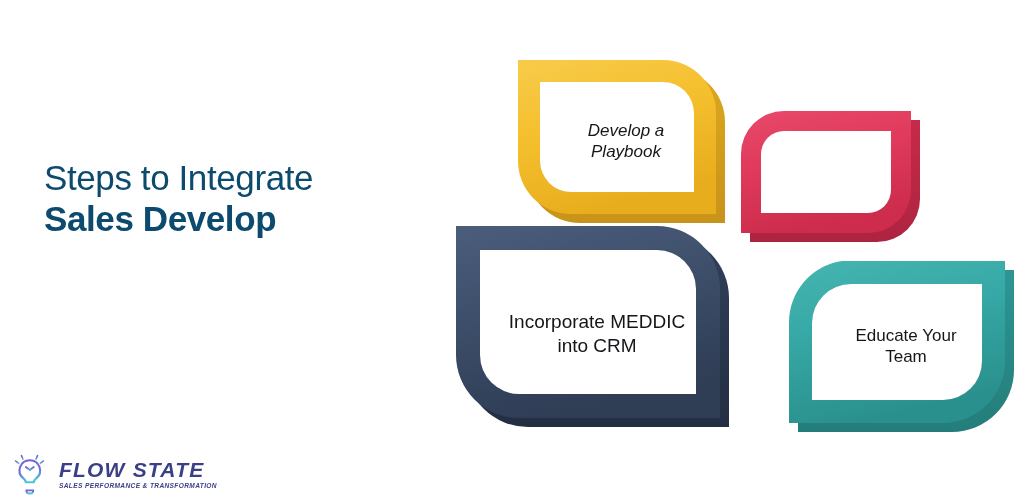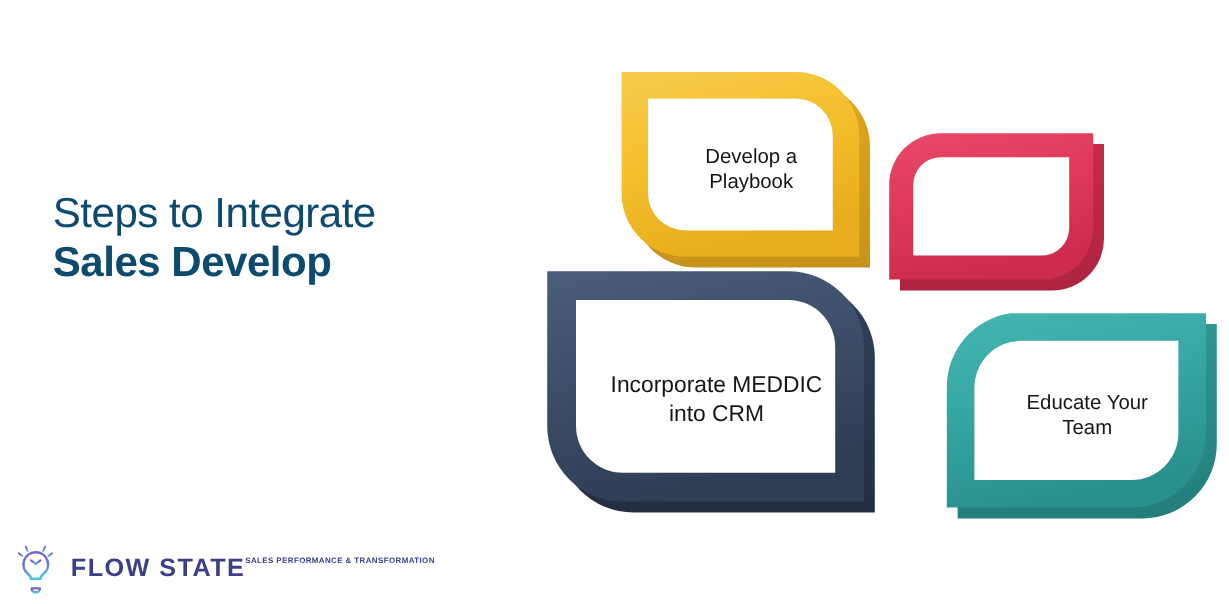--- a/index.html
+++ b/index.html
@@ -51,21 +51,21 @@
     top: 452px;
     display: flex;
     align-items: center;
     gap: 9px;
   }
   .logo-bulb {
     width: 40px;
     height: 44px;
     flex: 0 0 auto;
   }
-  .logo-text { display: flex; flex-direction: row; }
+  .logo-text { display: flex; flex-direction: column; font-style: italic; }
   .logo-name {
     font-size: 21px;
     font-weight: 700;
     letter-spacing: 1.2px;
     color: #3b3f87;
     line-height: 1.05;
   }
   .logo-tag {
     font-size: 6.6px;
     font-weight: 700;
@@ -90,21 +90,21 @@
     left: 0; right: 0;
     text-align: center;
     color: #15161a;
     font-weight: 500;
     line-height: 1.26;
     pointer-events: none;
     white-space: pre-line;
   }
 
   
-  #card-yellow { left: 518px; top: 60px;  width: 216px; height: 172px; }
+  #card-yellow { left: 518px; top: 60px;  width: 216px; height: 172px; font-style: italic; }
   #card-red    { left: 741px; top: 111px; width: 188px; height: 140px; }
   #card-navy   { left: 456px; top: 226px; width: 282px; height: 210px; }
   #card-teal   { left: 789px; top: 261px; width: 234px; height: 180px; }
 
   #card-yellow .card-label { top: 60px; font-size: 17px; }
   #card-red    .card-label { top: 53px; font-size: 15.5px; }
   #card-navy   .card-label { top: 84px; font-size: 19px; }
   #card-teal   .card-label { top: 64px; font-size: 17px; }
 </style>
 </head>

